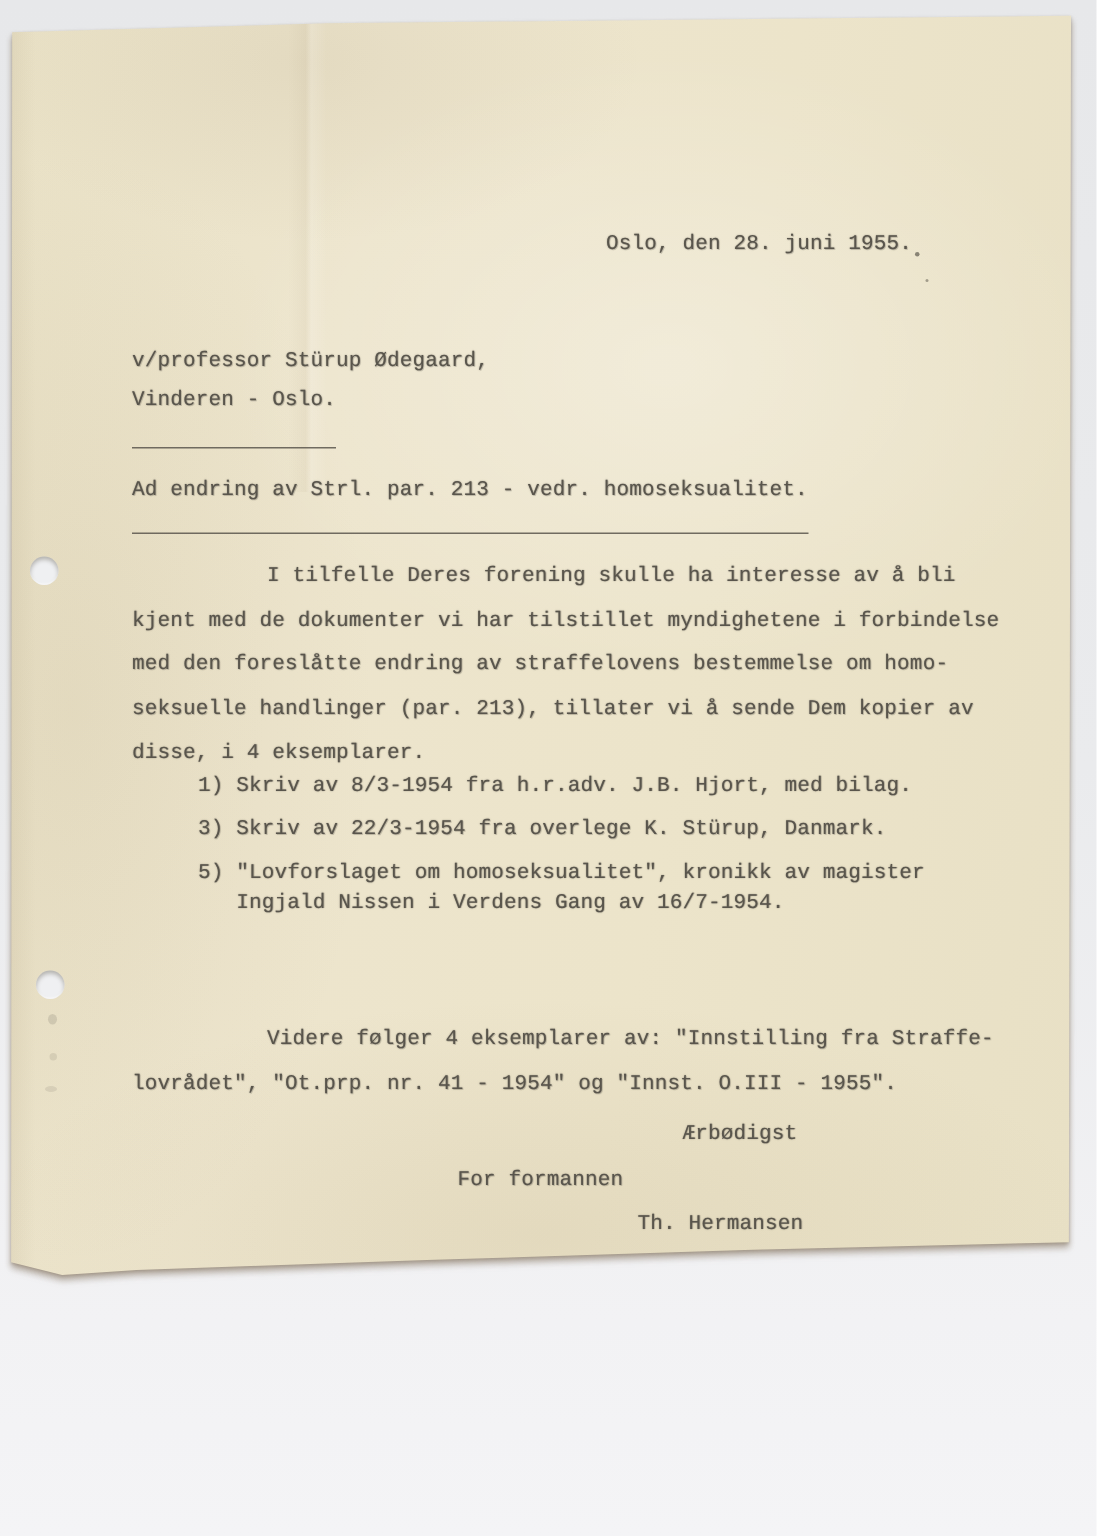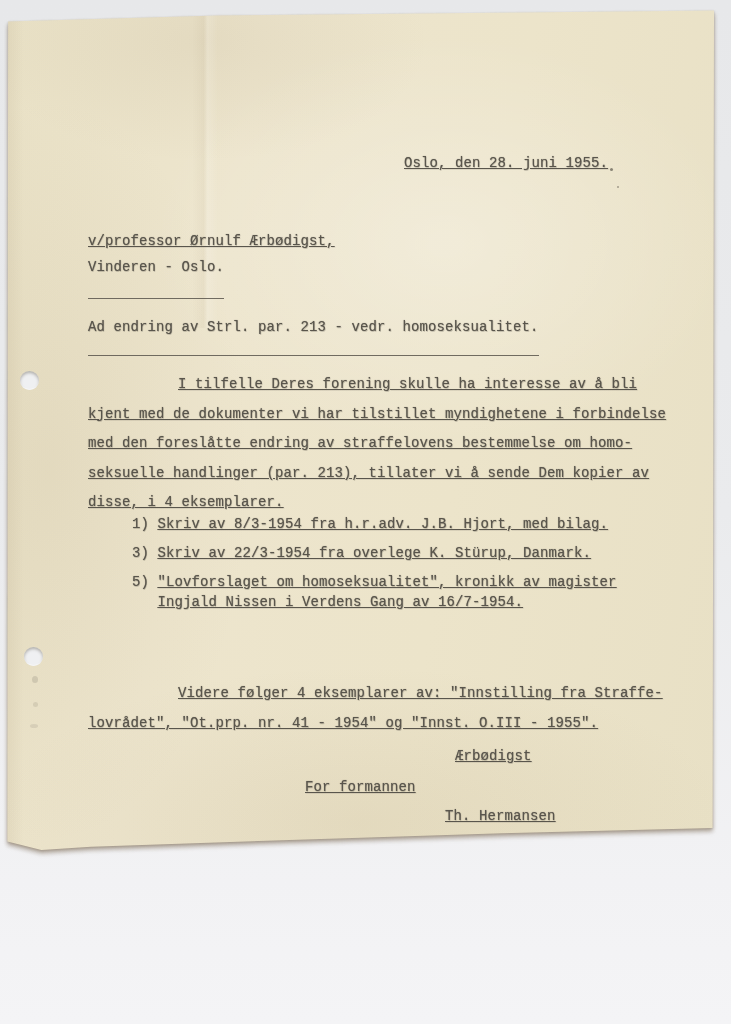--- a/index.html
+++ b/index.html
@@ -53,62 +53,61 @@
   .speck-1 { left: 604px; top: 160px; width: 3px; height: 3px; background: rgba(70,66,58,0.6); }
   .speck-2 { left: 611px; top: 178px; width: 2px; height: 2px; background: rgba(70,66,58,0.45); }
 
   .typed {
     position: absolute;
     color: #59554c;
     font-size: 14px;
     letter-spacing: 0.1px;
     white-space: nowrap;
     text-shadow: 0 0 1px rgba(89,85,76,0.65), 0.6px 0.6px 0 rgba(89,85,76,0.22);
-    text-decoration: underline;
   }
   .lh { line-height: 29.5px; }
 
   .block-date    { left: 398px; top: 147px; }
   .block-address { left: 82px;  top: 222px; line-height: 22px; }
   .addr-city     { display: inline-block; margin-top: 4px; }
   .block-subject { left: 82px;  top: 311px; text-align: center; }
   .underlined    { border-bottom: 1.4px solid rgba(89,85,76,0.85); padding-bottom: 20px; display: inline-block; }
 
   .block-para1   { left: 82px; top: 362px; }
   .block-para2   { left: 82px; top: 671px; }
   .indented      { padding-left: 90px; }
 
   .block-list { left: 126px; top: 506px; }
   .list-item  { line-height: 20px; margin-bottom: 9px; padding-left: 25.5px; }
   .list-item .num { display: inline-block; width: 25.5px; margin-left: -25.5px; }
 
   .block-valediction { left: 449px; top: 740px; }
   .block-onbehalf    { left: 299px; top: 771px; }
-  .block-signature   { left: 439px; top: 800px; text-align: center; }
+  .block-signature   { left: 419px; top: 800px; text-align: center; }
 </style>
 </head>
 <body>
 
 <div class="paper-wrap">
   <div class="paper">
 
     <div class="crease"></div>
 
     <div class="punch-hole hole-top"></div>
     <div class="punch-hole hole-bottom"></div>
     <div class="smudge smudge-1"></div>
     <div class="smudge smudge-2"></div>
     <div class="smudge smudge-3"></div>
     <div class="smudge speck-1"></div>
     <div class="smudge speck-2"></div>
 
     <div class="typed block-date">Oslo, den 28. juni 1955.</div>
 
     <div class="typed block-address">
-      <div>v/professor Ørnulf Ærbødigst,</div>
+      <div>v/professor Stürup Ødegaard,</div>
       <div><span class="underlined addr-city">Vinderen - Oslo.</span></div>
     </div>
 
     <div class="typed block-subject">
       <span class="underlined">Ad endring av Strl. par. 213 - vedr. homoseksualitet.</span>
     </div>
 
     <div class="typed block-para1 lh">
       <div class="indented">I tilfelle Deres forening skulle ha interesse av å bli</div>
       <div>kjent med de dokumenter vi har tilstillet myndighetene i forbindelse</div>

